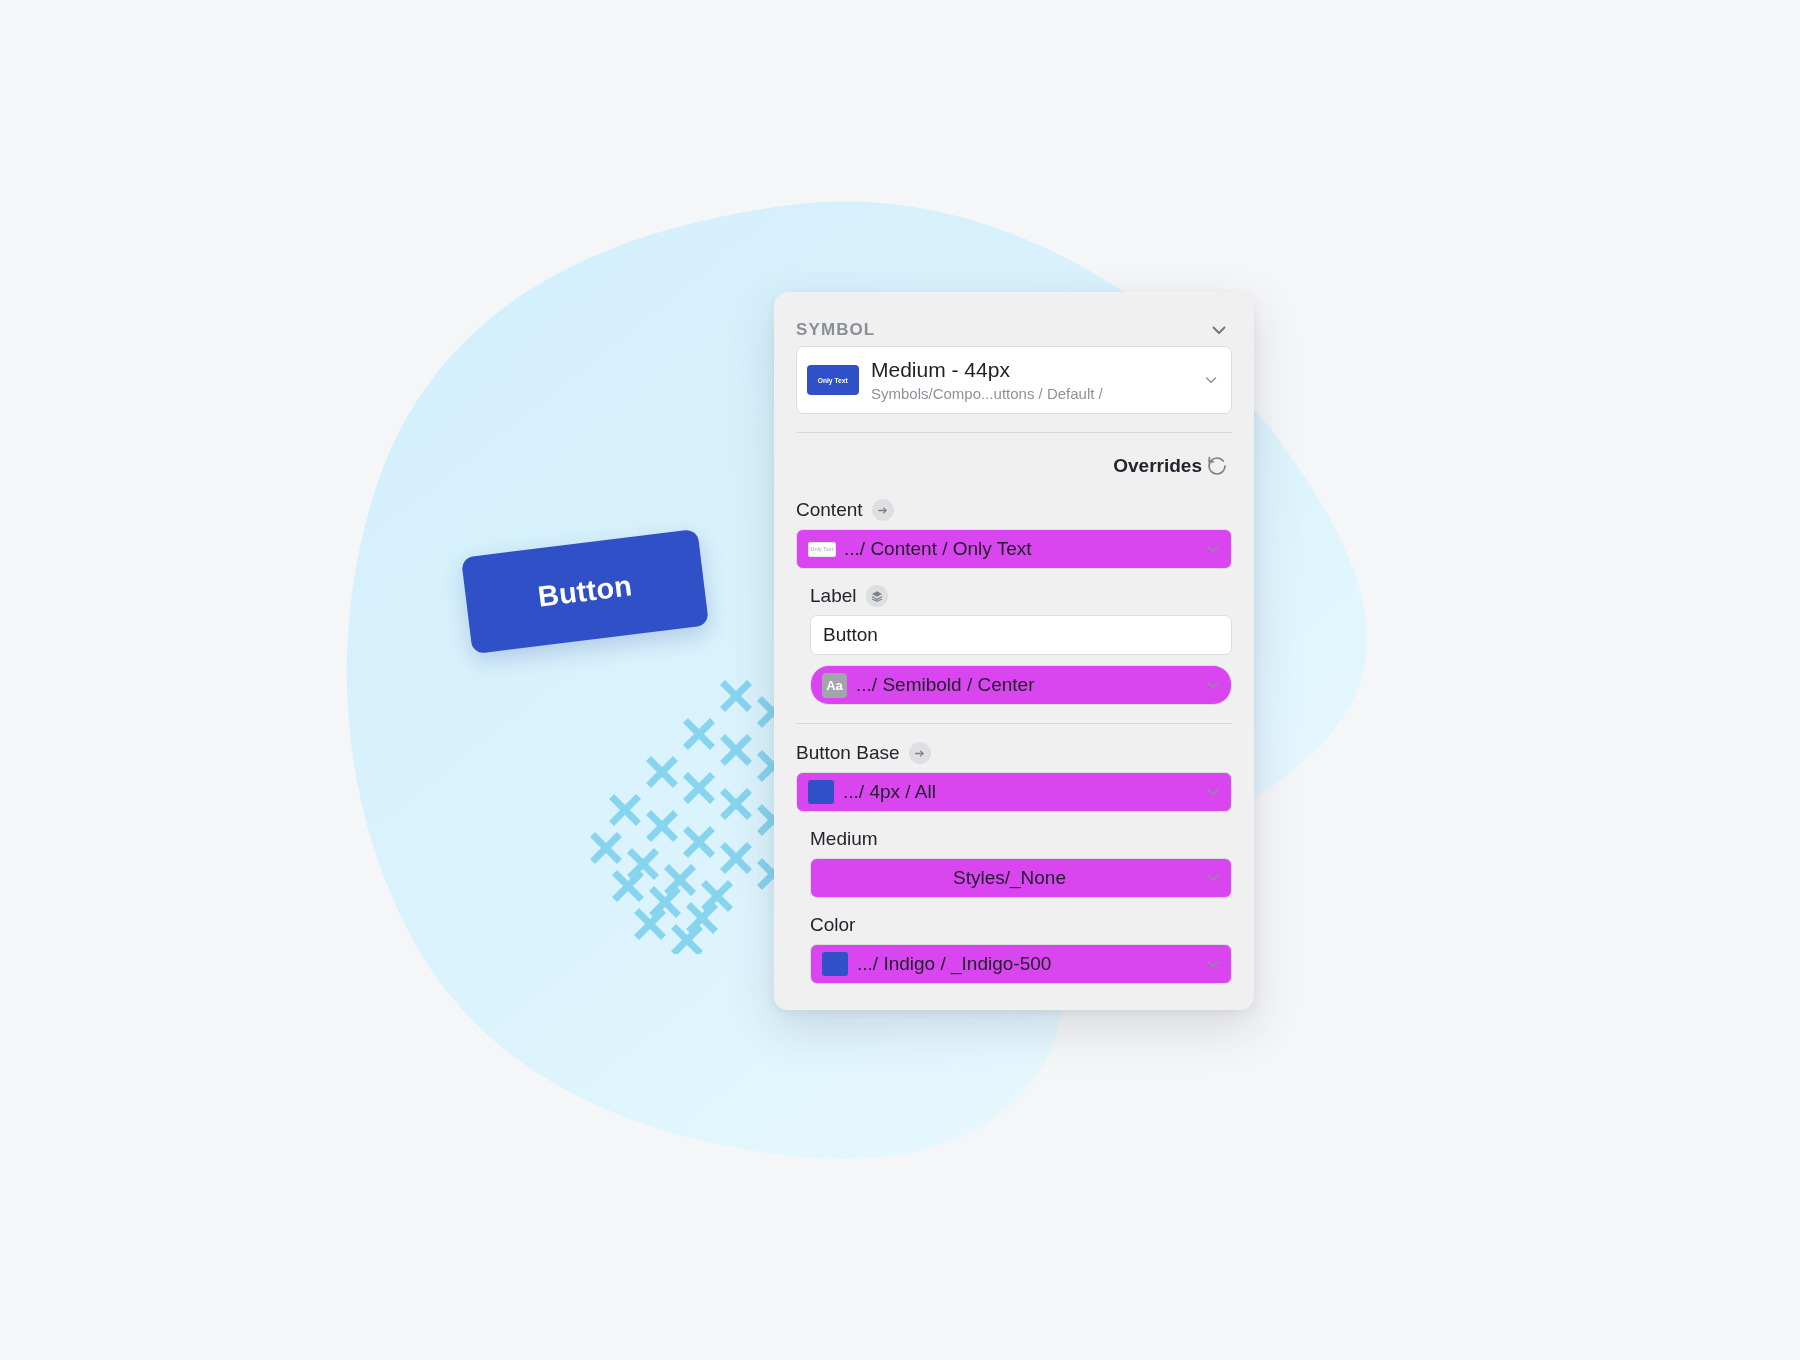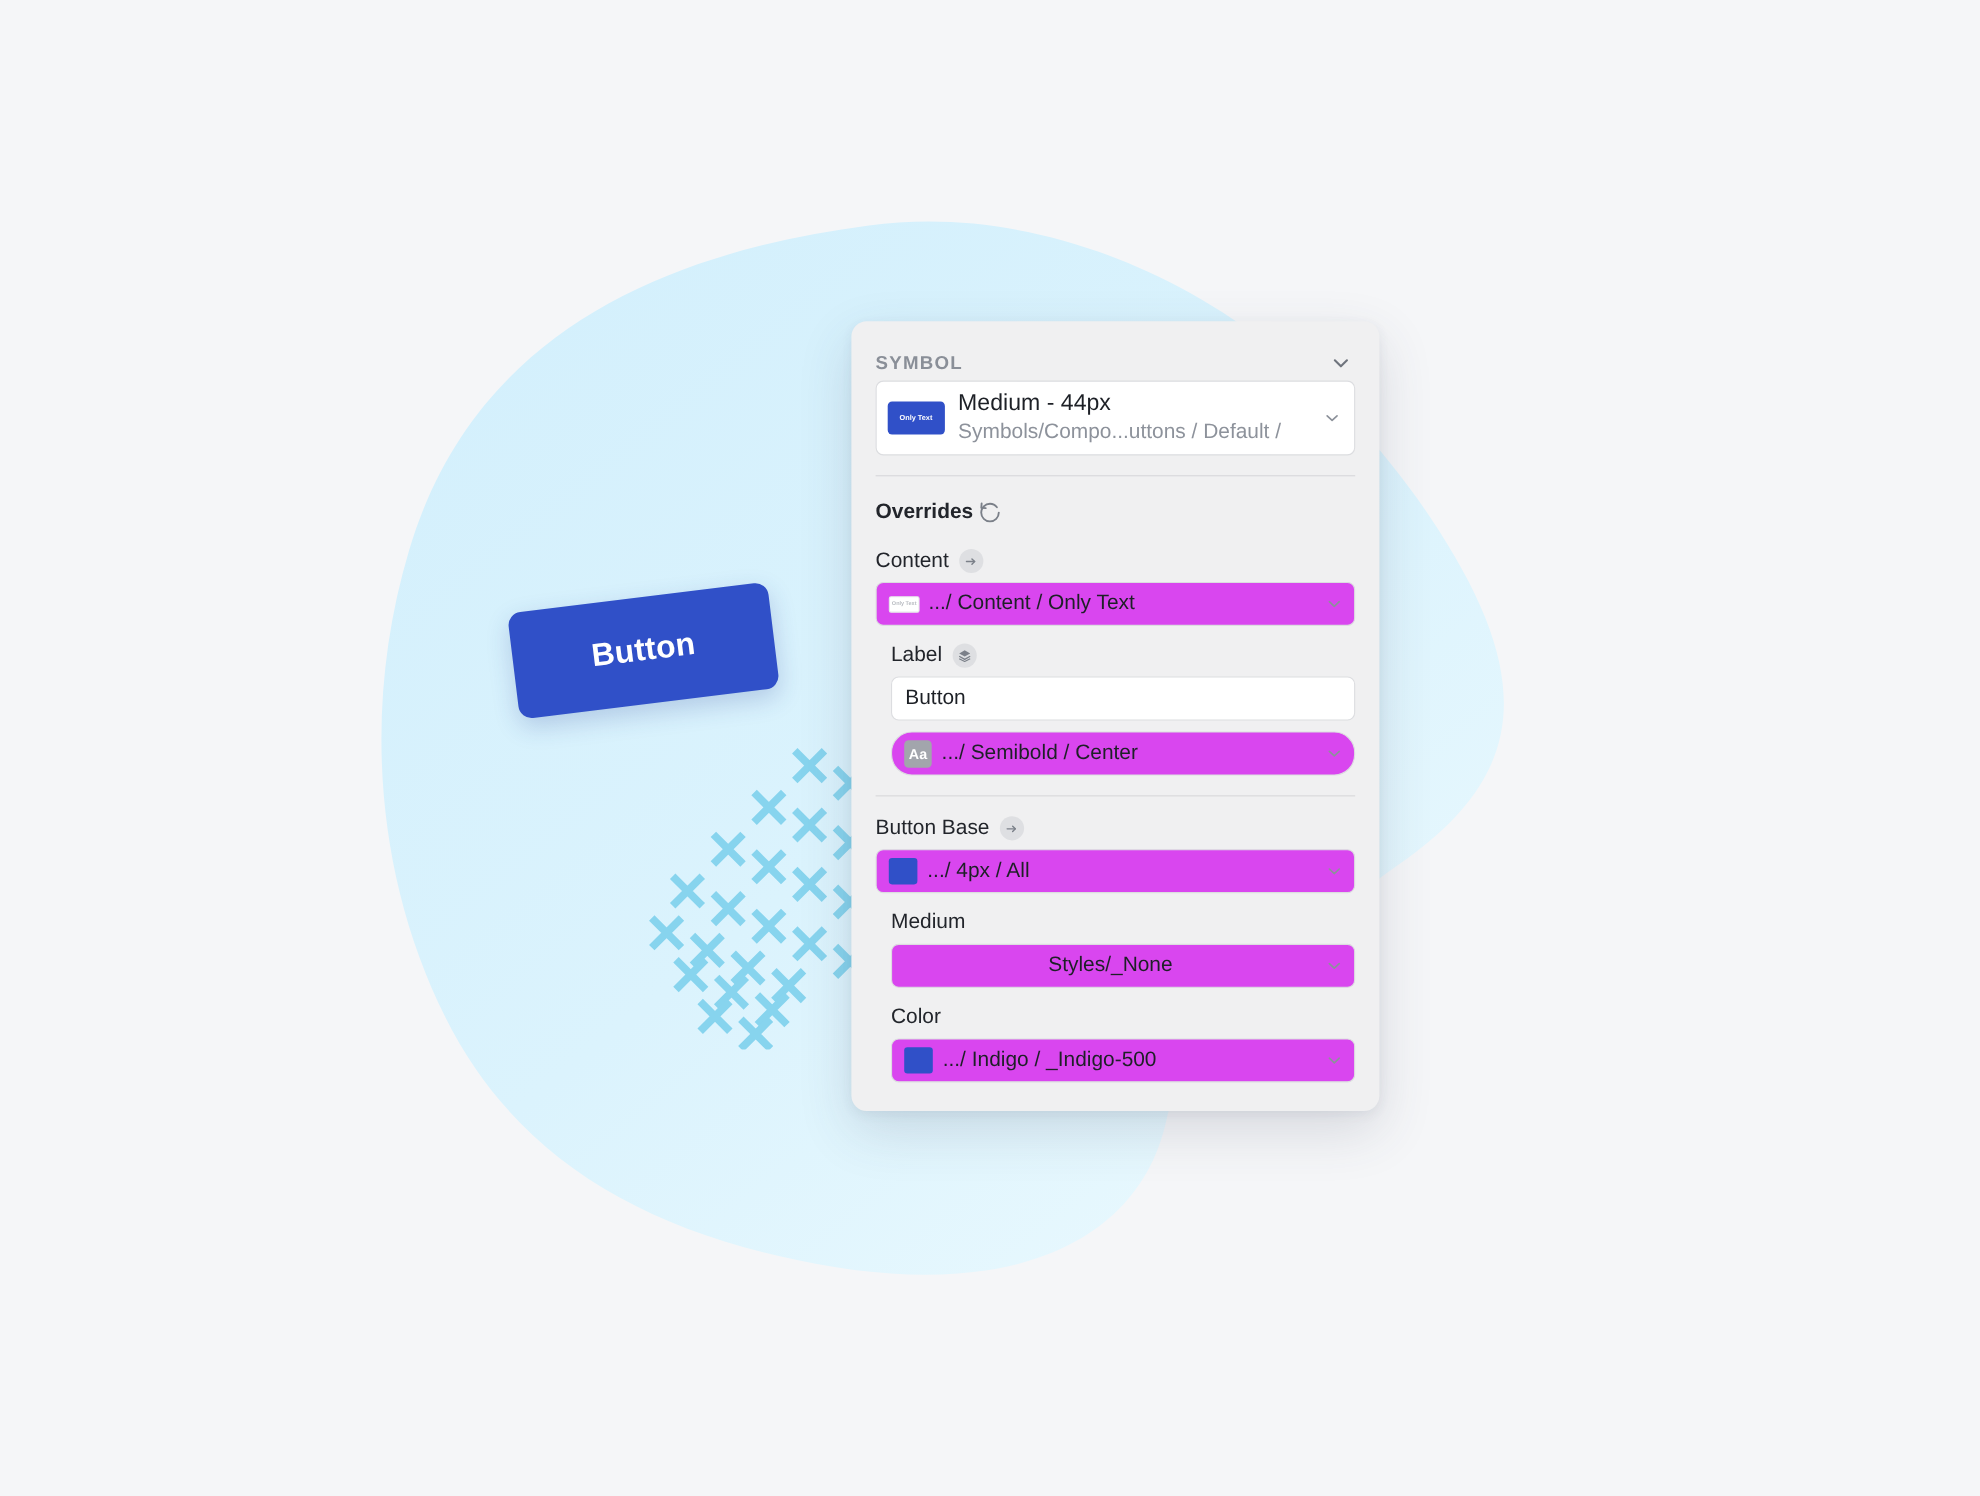--- a/index.html
+++ b/index.html
@@ -125,40 +125,40 @@
   .symbol-texts { flex: 1 1 auto; min-width: 0; }
   .symbol-name {
     font-size: 21px;
     color: #1d2026;
     line-height: 1.25;
     white-space: nowrap;
     overflow: hidden;
     text-overflow: ellipsis;
   }
   .symbol-path {
-    font-size: 19px;
+    font-size: 15px;
     color: #8d929b;
     line-height: 1.3;
     margin-top: 1px;
     white-space: nowrap;
     overflow: hidden;
     text-overflow: ellipsis;
   }
 
   .divider {
     height: 1px;
     background: #d7d8da;
     margin: 18px 0 0 0;
   }
 
   
   .overrides-head {
     display: flex;
     align-items: center;
-    justify-content: flex-start;
+    justify-content: flex-end;
     margin-top: 18px;
   }
   .overrides-head .label {
     font-size: 19px;
     font-weight: 700;
     color: #22252b;
   }
   .reset-btn {
     width: 30px; height: 30px;
     display: flex; align-items: center; justify-content: center;

